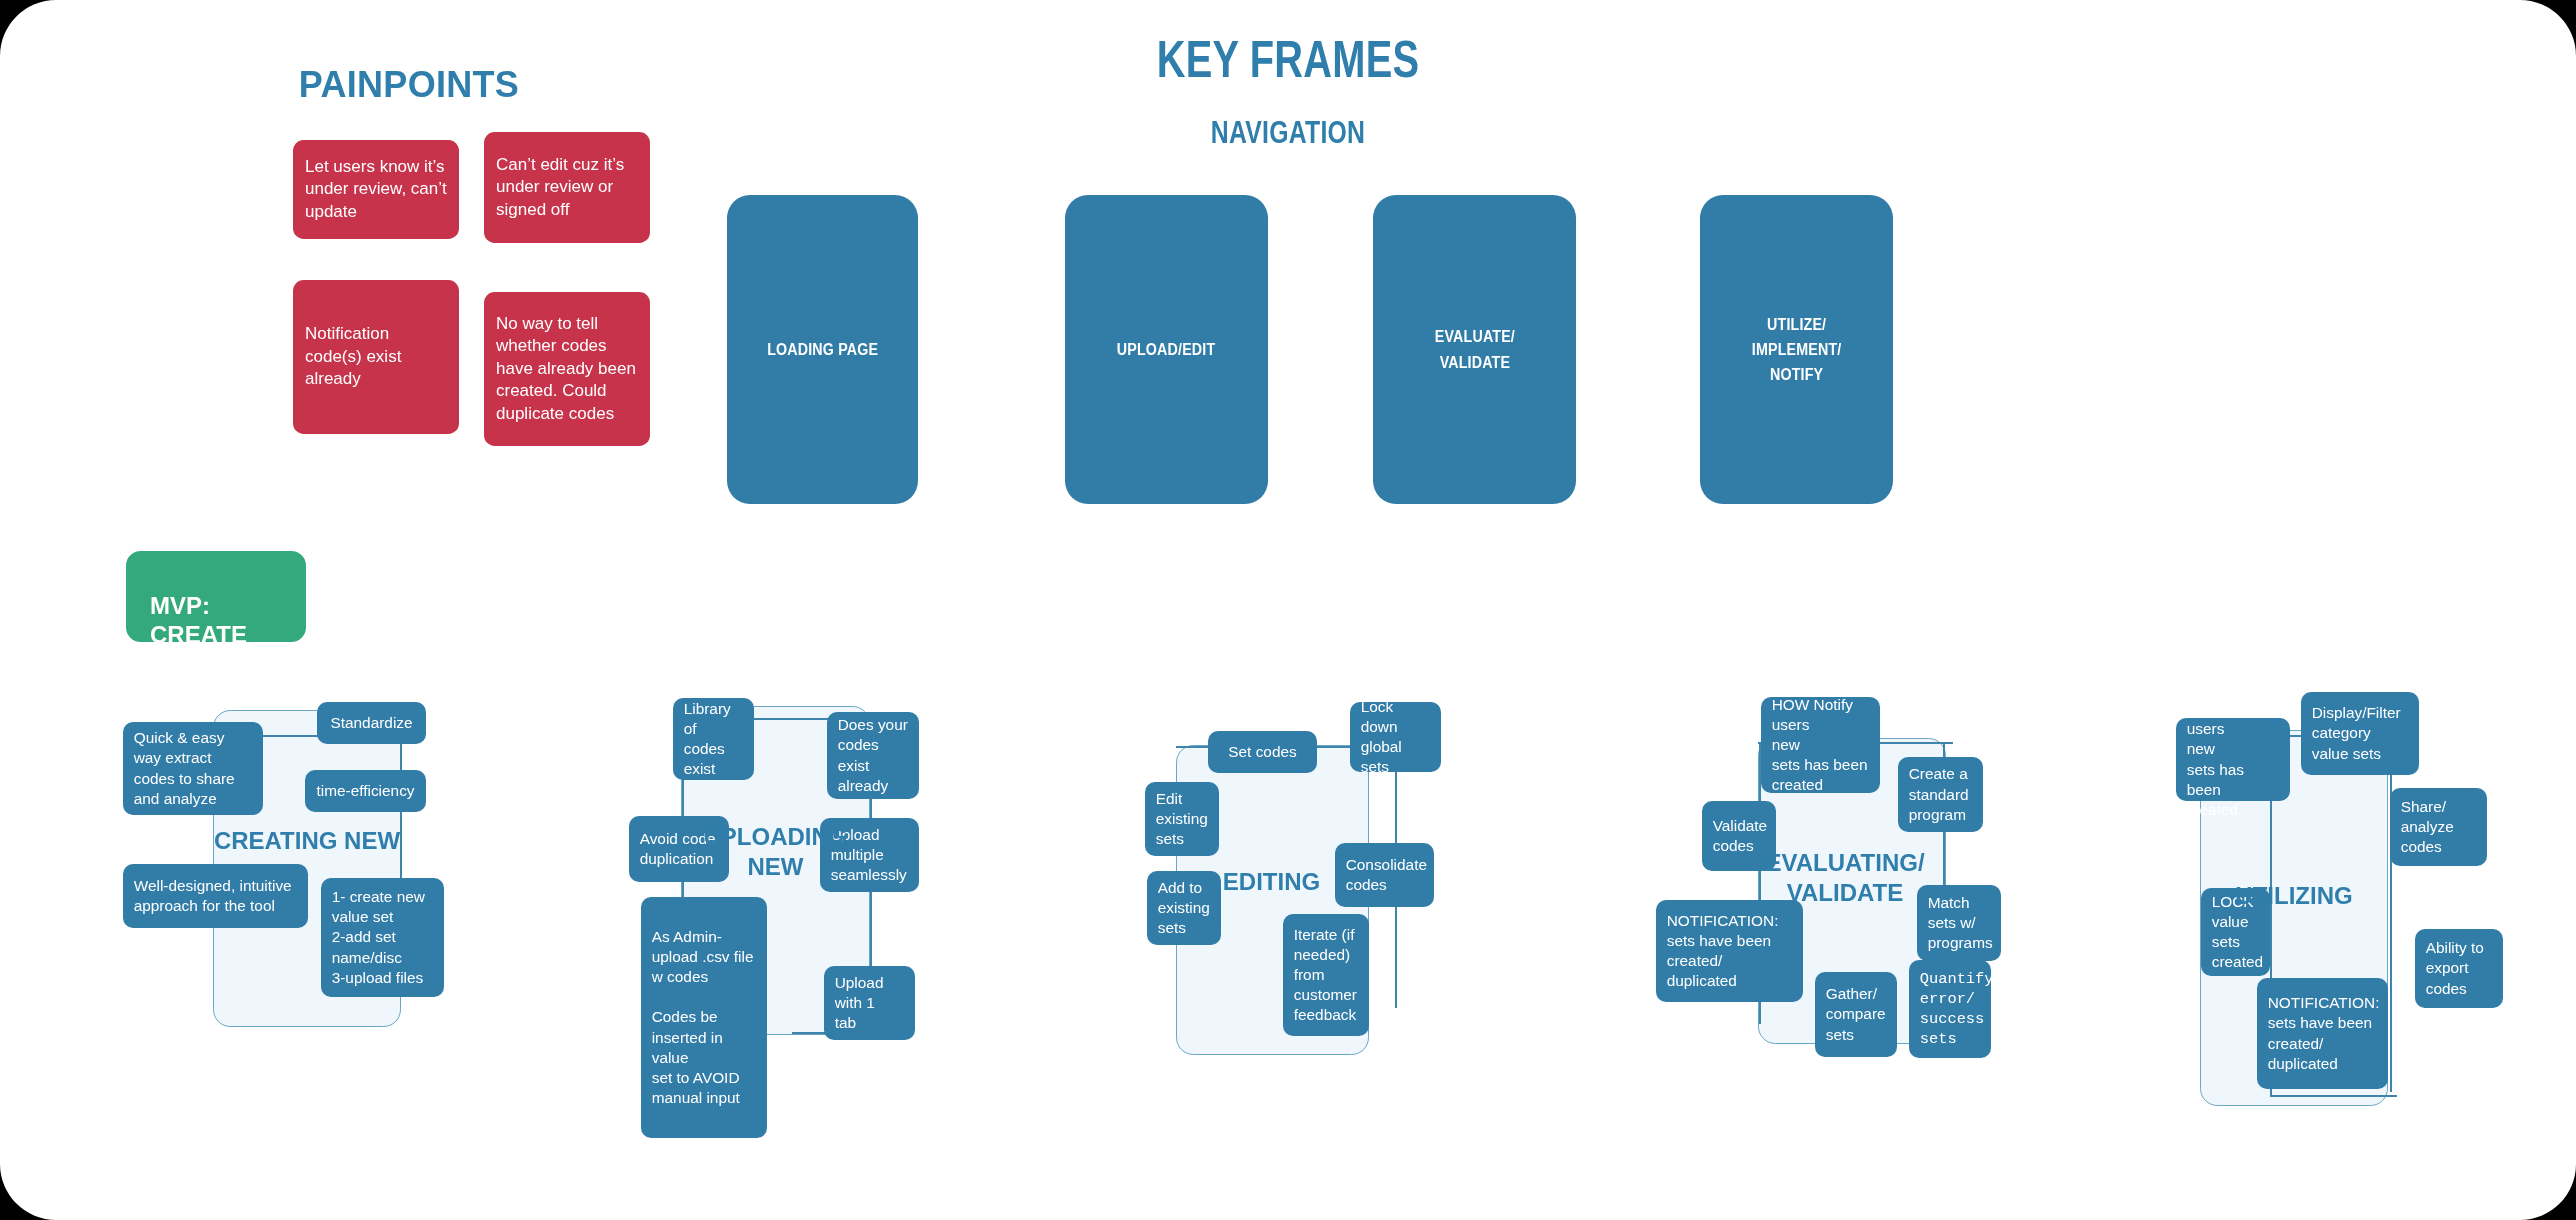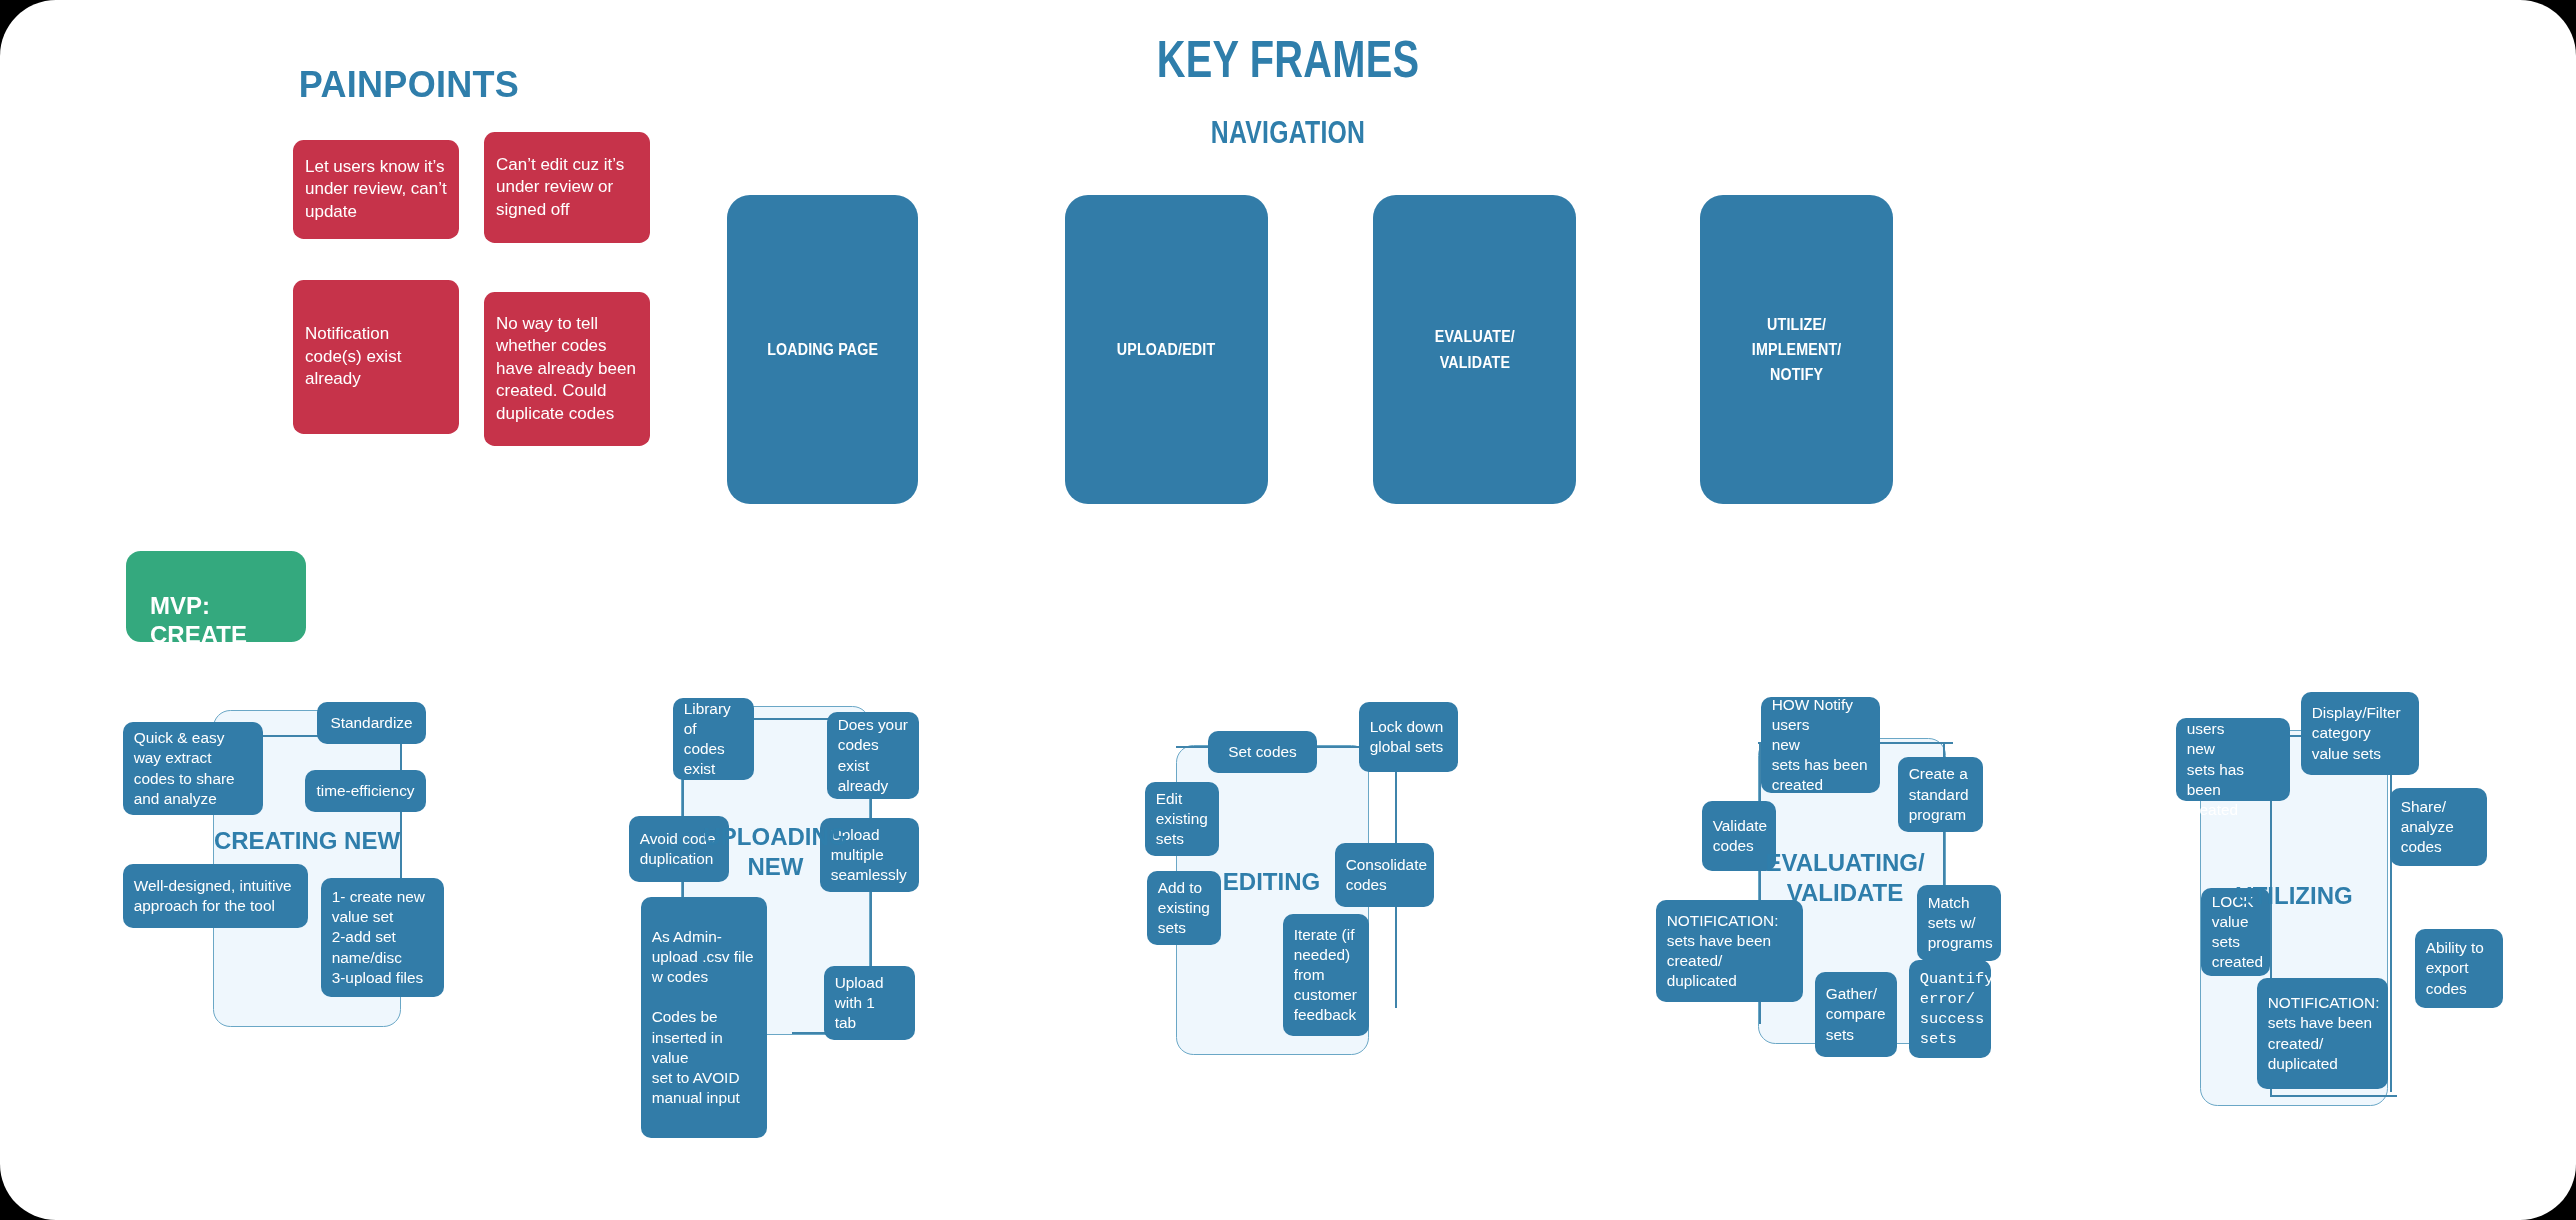--- a/index.html
+++ b/index.html
@@ -186,21 +186,21 @@
   </div>
 
   <div class="cluster">
     <div class="cluster-body" style="left:1176px;top:745px;width:193px;height:310px;"></div>
     <div class="connector" style="left:1176px;top:746px;width:221px;height:2px;"></div>
     <div class="connector" style="left:1395px;top:746px;width:2px;height:262px;"></div>
 
     <div class="node center-text" style="left:1208px;top:731px;width:109px;height:42px;">
       <span>Set codes</span>
     </div>
-    <div class="node" style="left:1350px;top:702px;width:99px;height:70px;margin-left:9px;">
+    <div class="node" style="left:1350px;top:702px;width:91px;height:70px;">
       <span>Lock down
 global sets</span>
     </div>
     <div class="node" style="left:1145px;top:782px;width:74px;height:74px;">
       <span>Edit
 existing
 sets</span>
     </div>
     <div class="node" style="left:1335px;top:843px;width:99px;height:64px;">
       <span>Consolidate

